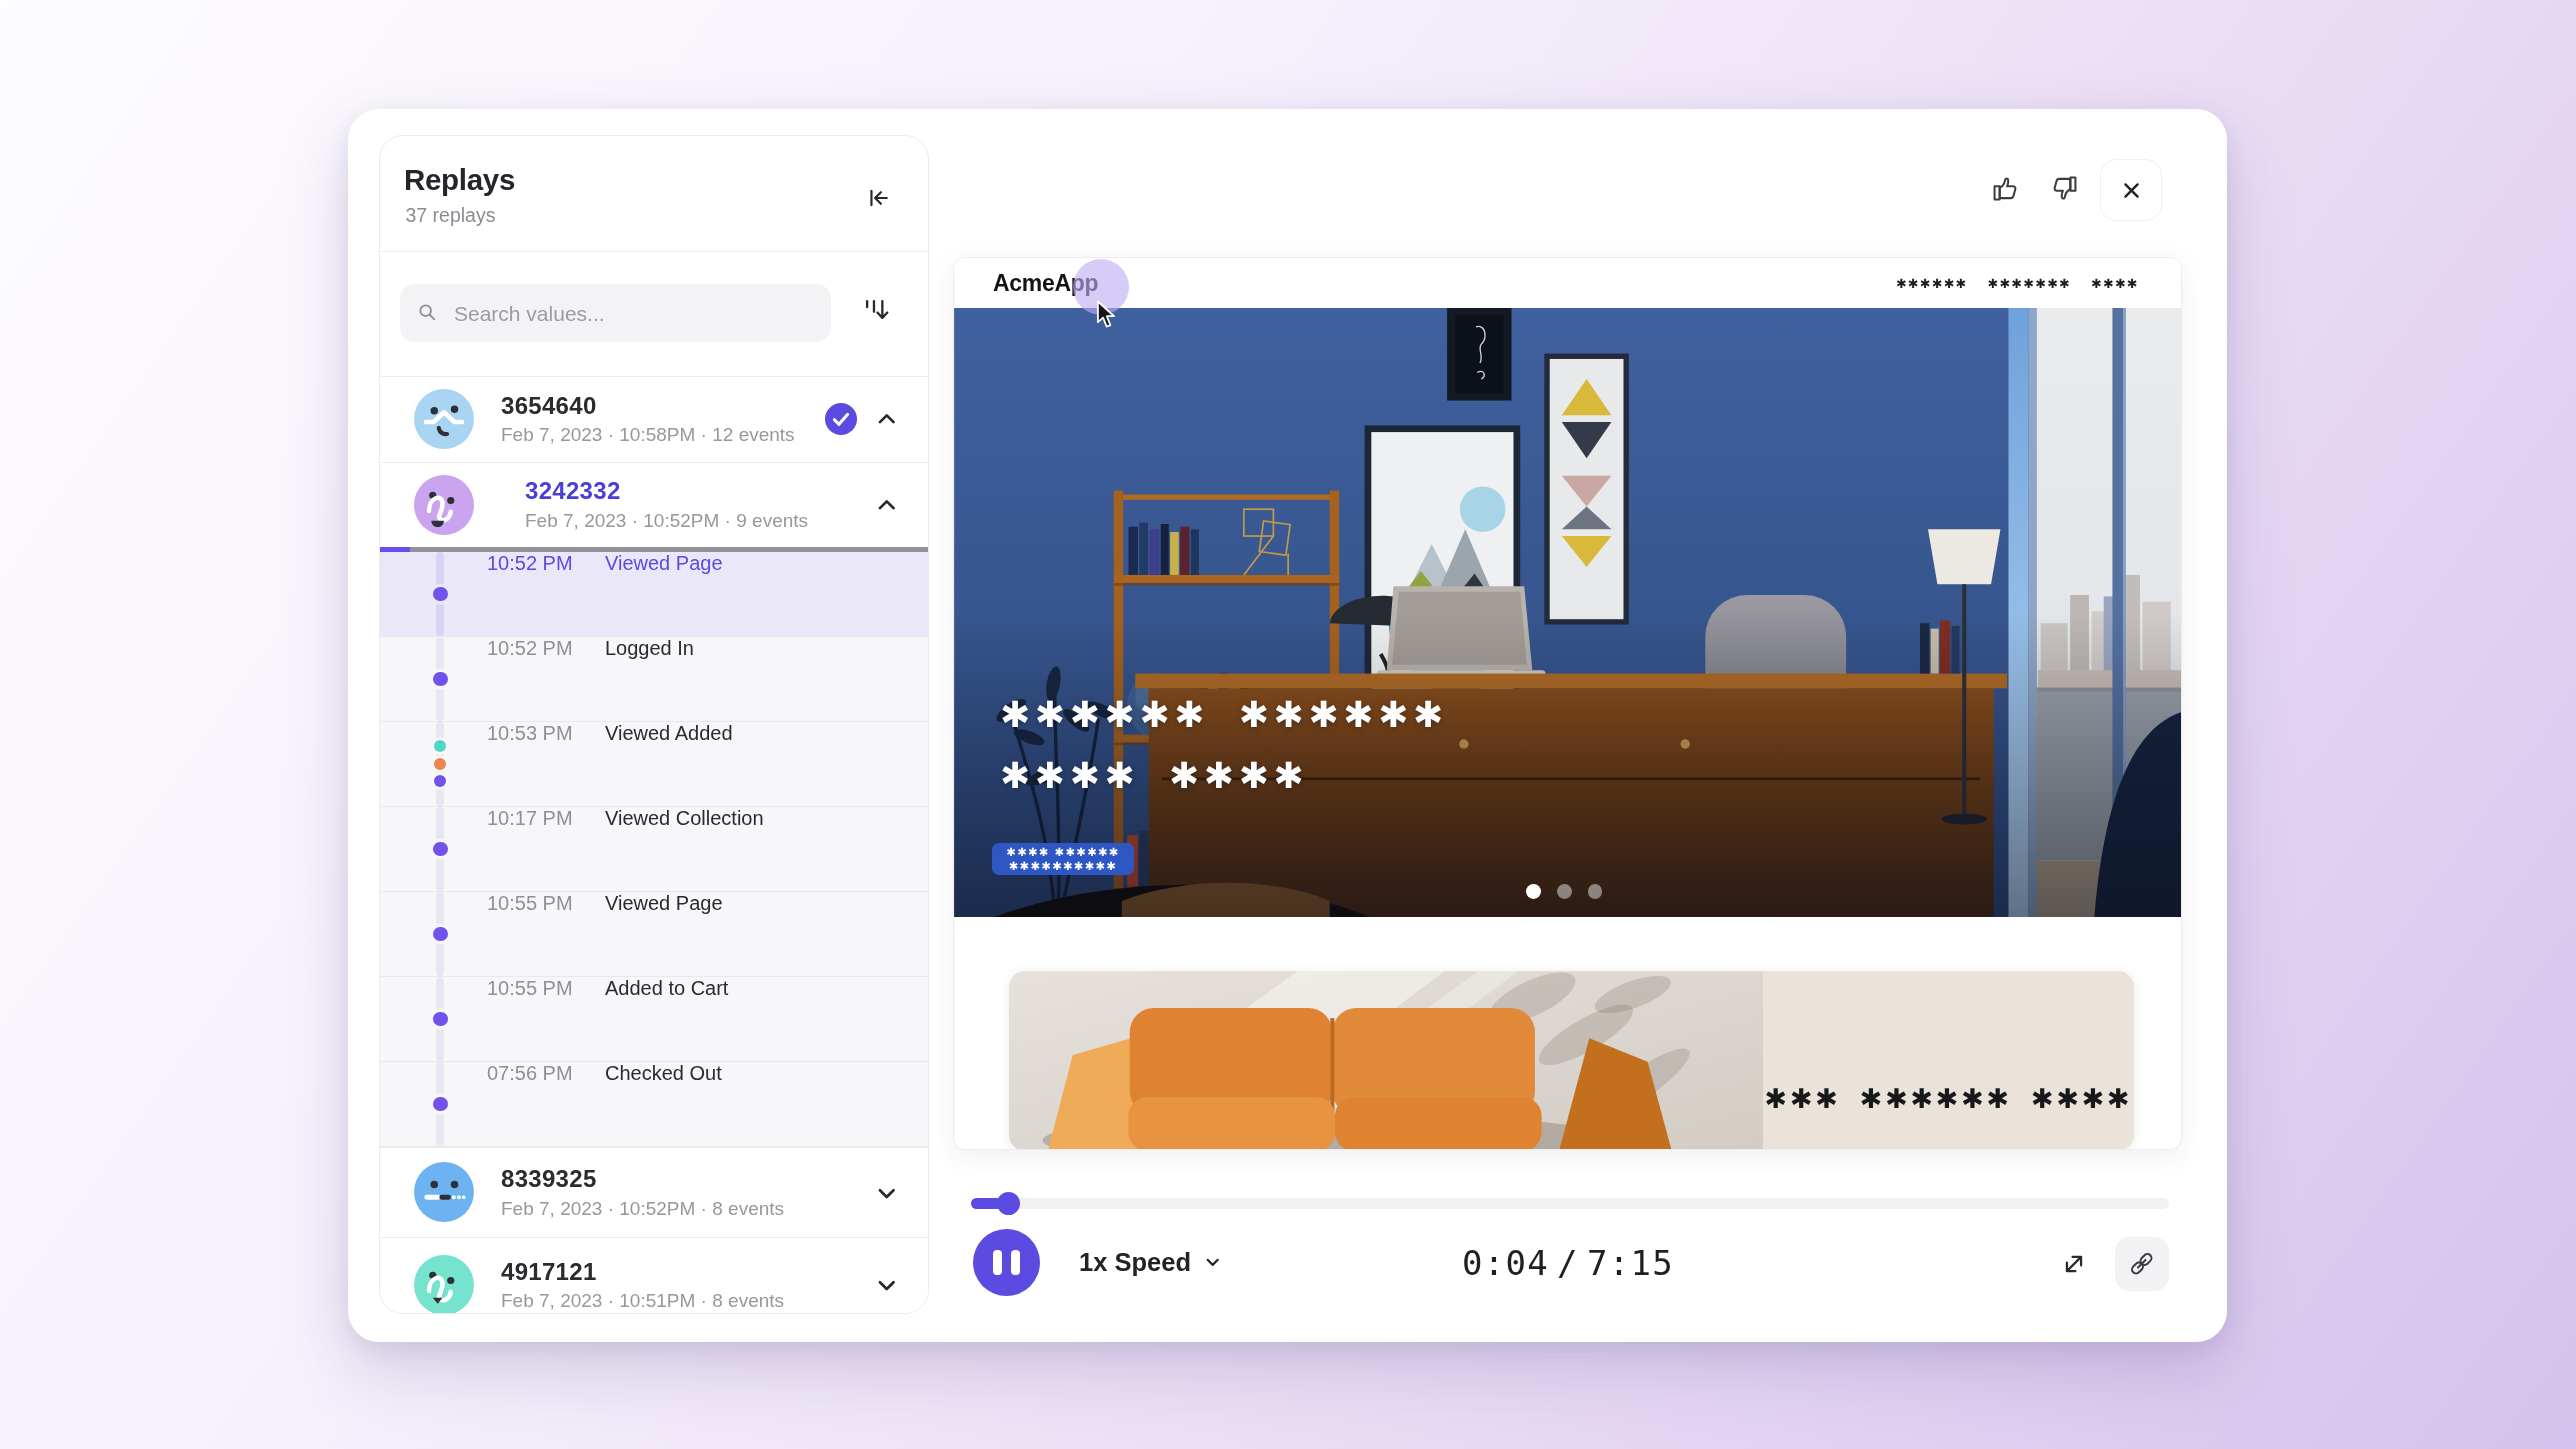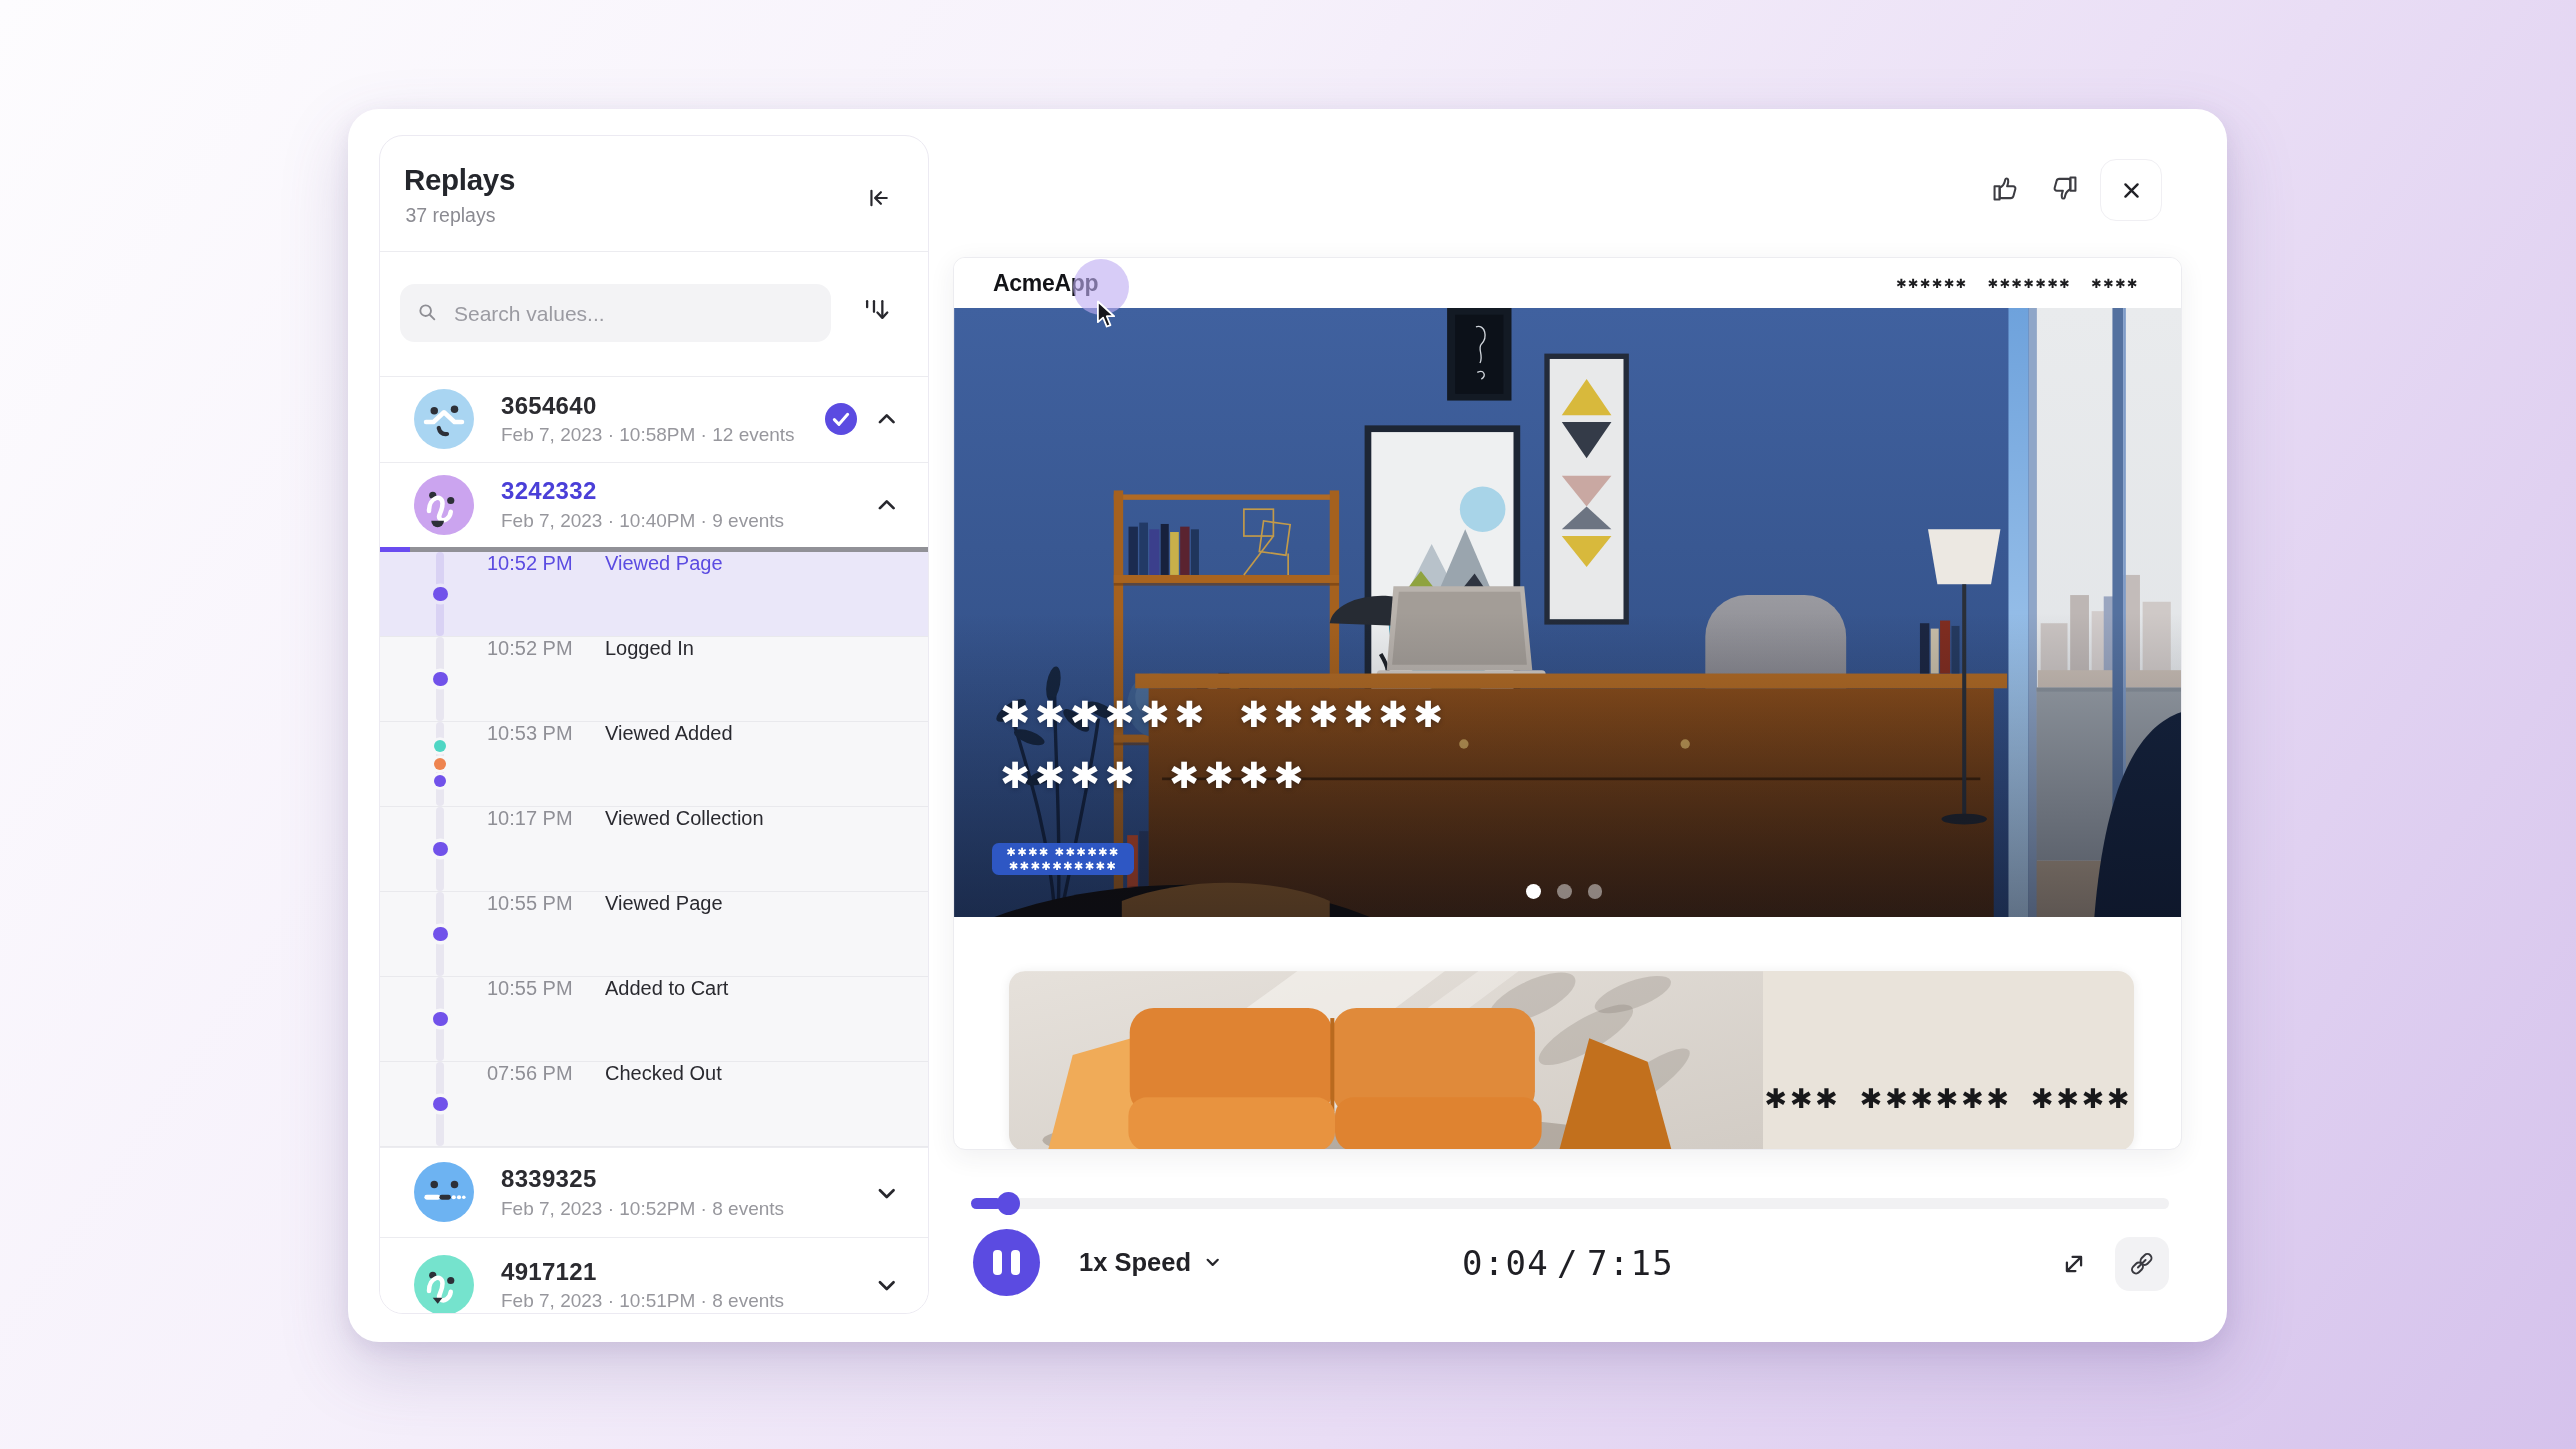--- a/index.html
+++ b/index.html
@@ -157,31 +157,31 @@
             <polyline points="14,25 21,32 34,17" fill="none" stroke="#fff" stroke-width="4.5" stroke-linecap="round" stroke-linejoin="round"></polyline>
           </svg>
         </span>
         <span class="chev">
           <svg width="25.5" height="25.5" viewBox="0 0 30 30">
             <polyline points="7,19 15,11 23,19" fill="none" stroke="#28282e" stroke-width="3.2" stroke-linecap="round" stroke-linejoin="round"></polyline>
           </svg>
         </span>
       </div>
 
-      <div class="srow row-active" style="height:84px;">
+      <div class="srow row-active" style="height:84px;gap:24px;">
         <svg class="avatar" viewBox="0 0 40 40">
           <circle cx="20" cy="20" r="20" fill="#cba4ef"></circle>
           <circle cx="12.5" cy="13.5" r="2.4" fill="#2d3038"></circle>
             <circle cx="24.5" cy="17" r="2.4" fill="#2d3038"></circle>
           <path d="M10 24 C10 14.5 19 12.5 19 19 C19 25 15 27.5 17.5 29.5 C20 31.5 24 29 24.5 24.5" stroke="#fff" stroke-width="3" fill="none" stroke-linecap="round"></path>
           <path d="M11.5 30.5 a4.2 4.2 0 0 0 8.5 0 z" fill="#2d3038"></path>
         </svg>
         <div class="s-txt">
           <div class="s-id">3242332</div>
-          <div class="s-meta">Feb 7, 2023 · 10:40PM · 9 events</div>
+          <div class="s-meta">Feb 7, 2023 · 10:52PM · 9 events</div>
         </div>
         <span class="chev">
           <svg width="25.5" height="25.5" viewBox="0 0 30 30">
             <polyline points="7,19 15,11 23,19" fill="none" stroke="#28282e" stroke-width="3.2" stroke-linecap="round" stroke-linejoin="round"></polyline>
           </svg>
         </span>
       </div>
 
       <div class="progress-strip">
         <span class="done"></span>

